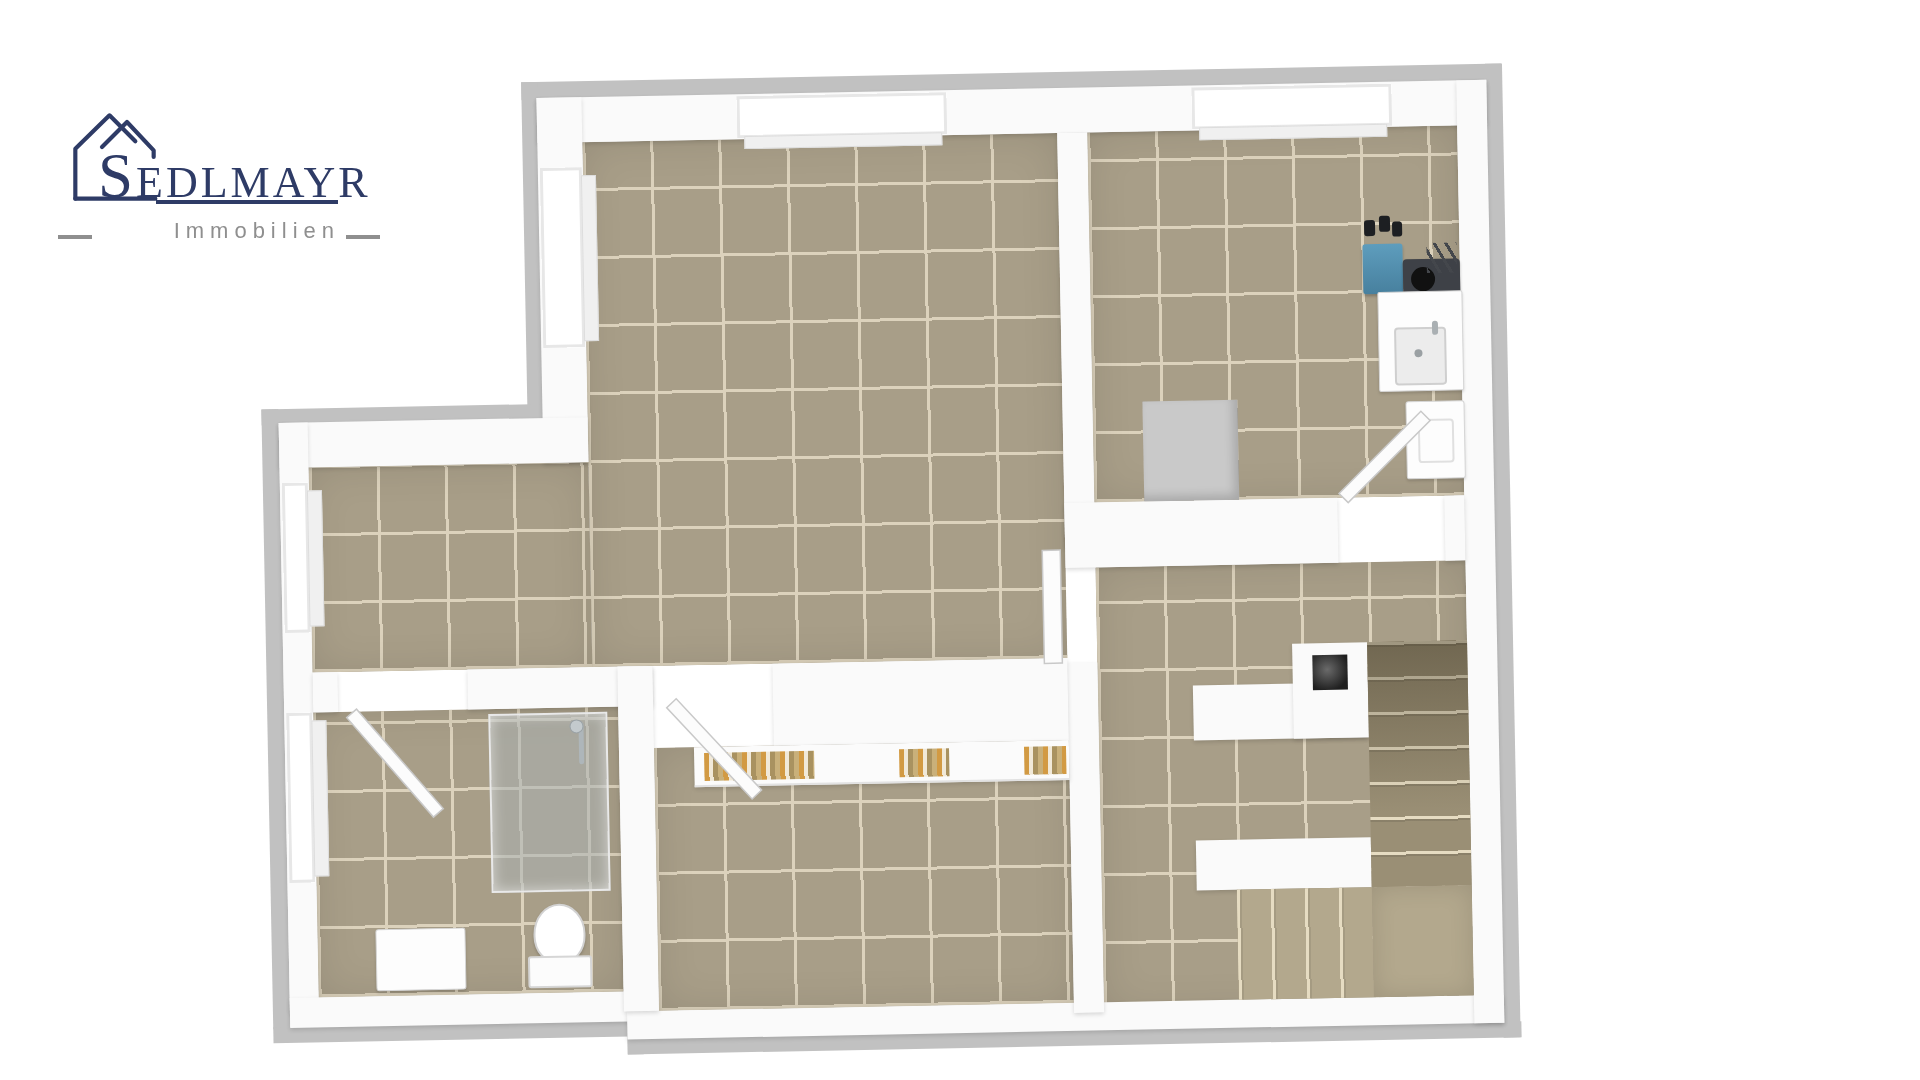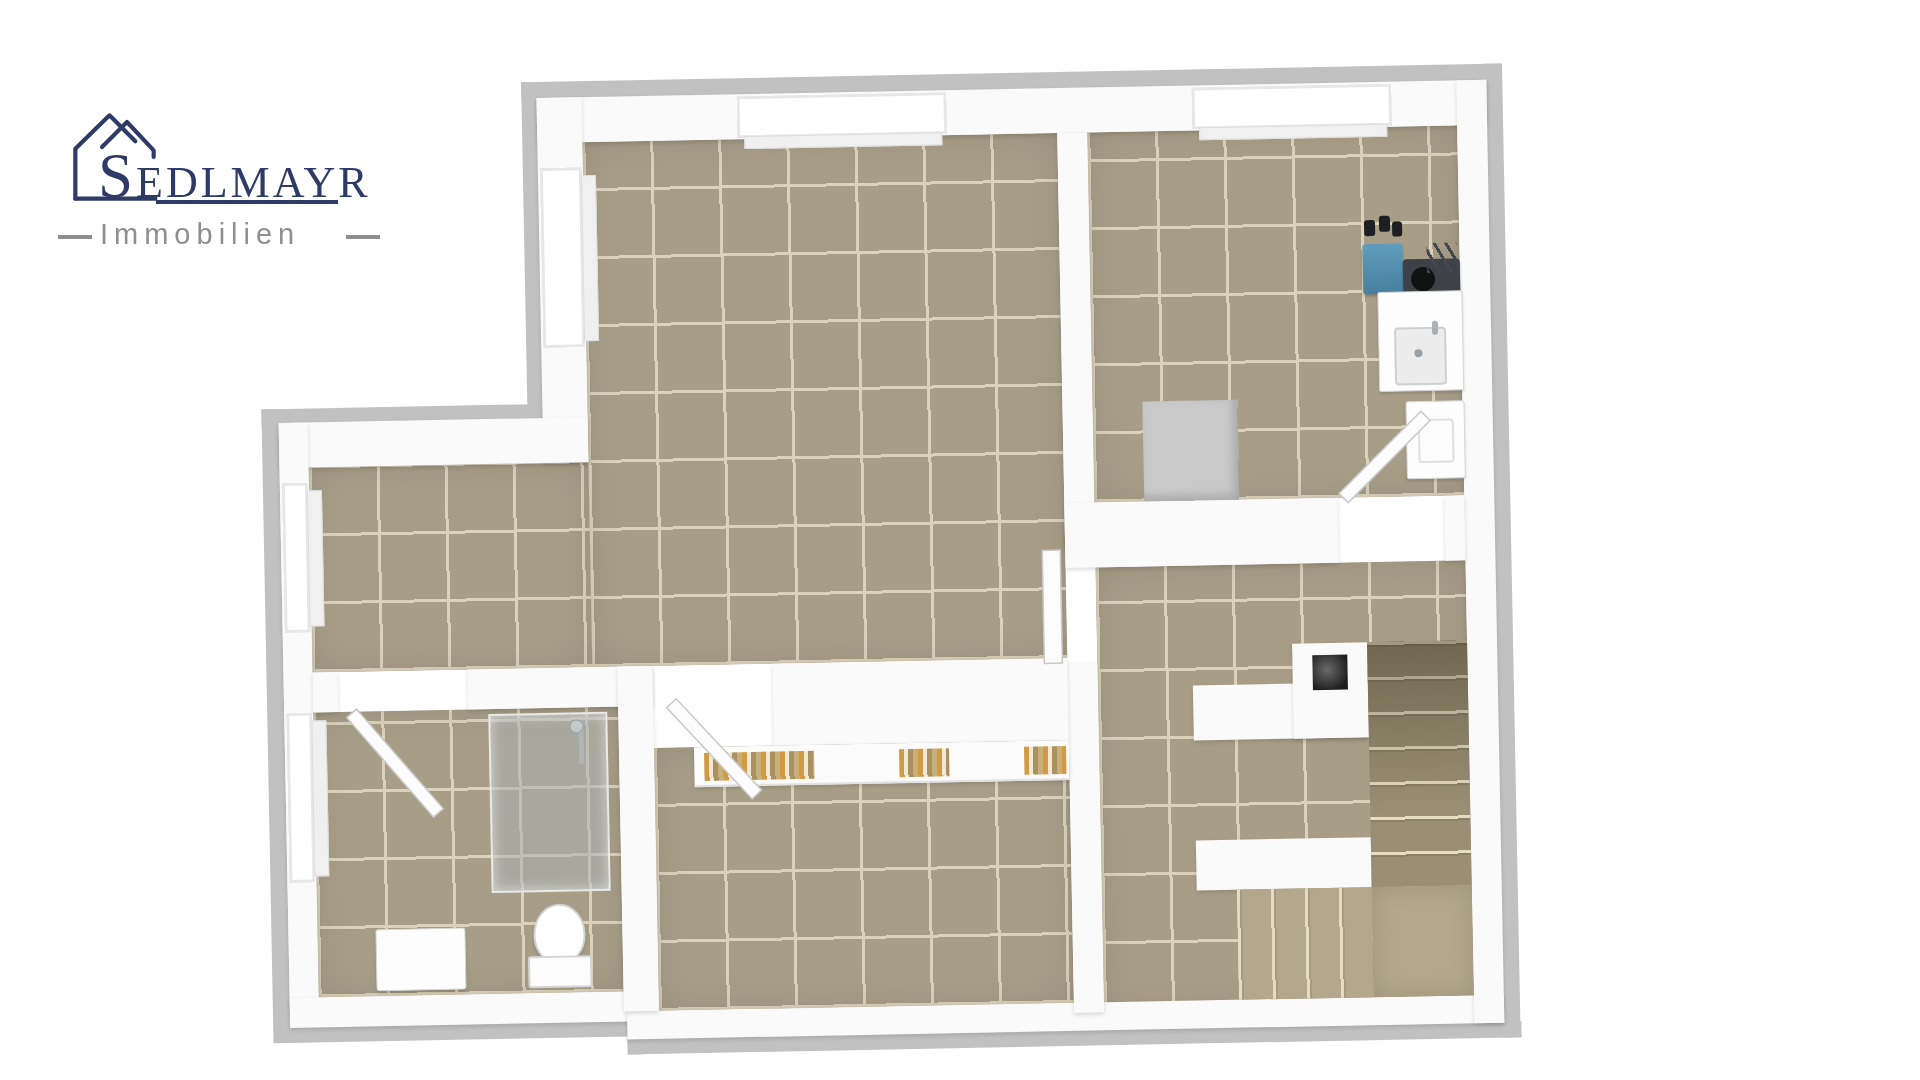--- a/index.html
+++ b/index.html
@@ -6,22 +6,22 @@
             font-family:"Liberation Sans", sans-serif;}
   #stage{position:relative;width:1920px;height:780px;background:#fff;}
 
   
   #logo{position:absolute;left:28px;top:52px;width:340px;height:160px;}
   #brand{position:absolute;left:70px;top:88px;font-family:"Liberation Serif", serif;
          font-size:44px;letter-spacing:3px;color:var(--logo-navy,#2e3b66);font-weight:500;}
   #brand::first-letter{font-size:63px;}
   #brand-underline{position:absolute;left:128px;top:148px;width:182px;height:3.5px;
          background:var(--logo-navy,#2e3b66);}
-  #subtitle{position:absolute;left:72px;top:166px;width:240px;text-align:left;
-         font-size:29px;font-weight:300;letter-spacing:6px;color:var(--logo-gray,#8f8f8f);}
+  #subtitle{position:absolute;left:72px;top:166px;width:240px;text-align:right;
+         font-size:22px;font-weight:300;letter-spacing:6px;color:var(--logo-gray,#8f8f8f);}
   .dash{position:absolute;top:183px;width:34px;height:3.5px;background:var(--logo-gray,#8f8f8f);}
 
   
   #plan{position:absolute;left:0;top:0;width:1920px;height:1080px;
         transform:rotate(-1.1deg);transform-origin:960px 540px;}
   .cap{position:absolute;background:var(--wall-cap,#c1c1c1);}
   .wall{position:absolute;background:var(--wall-white,#fafafa);
         box-shadow:0 2px 4px rgba(0,0,0,.14);}
   .floor{position:absolute;background-color:var(--floor-tile,#a89e88);
         background-image:

